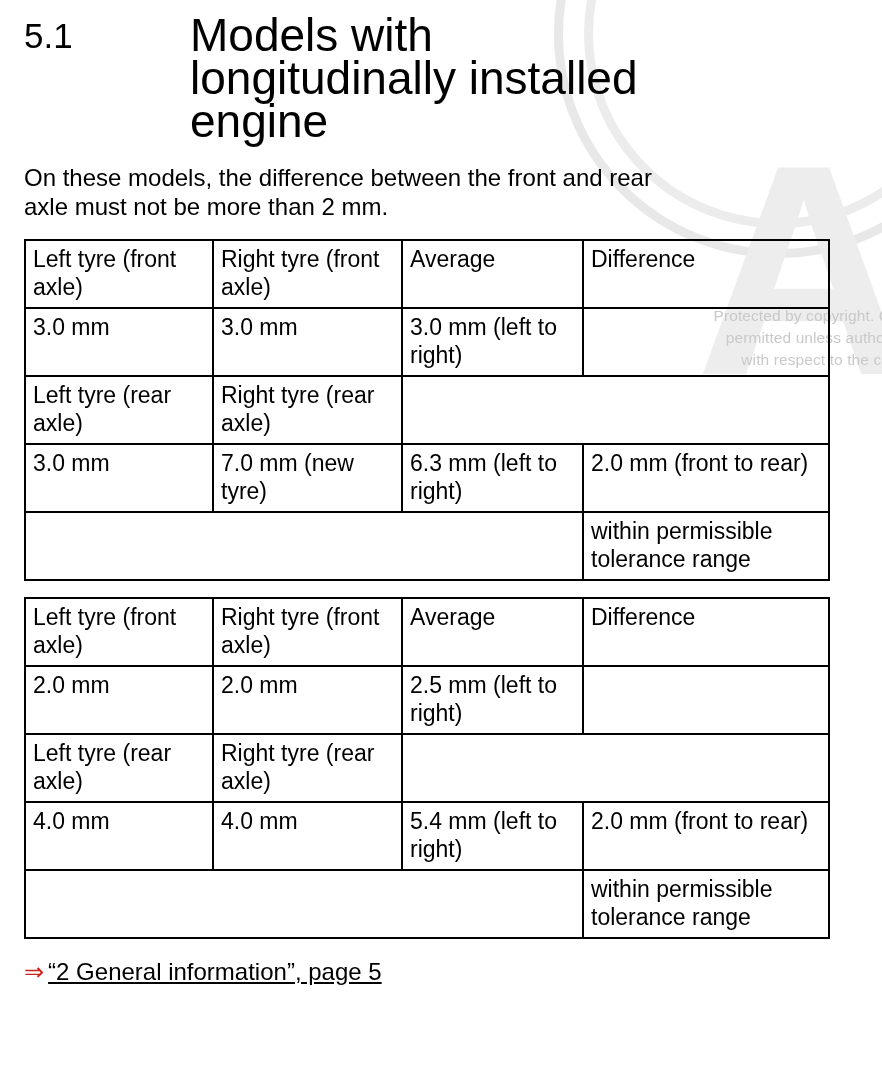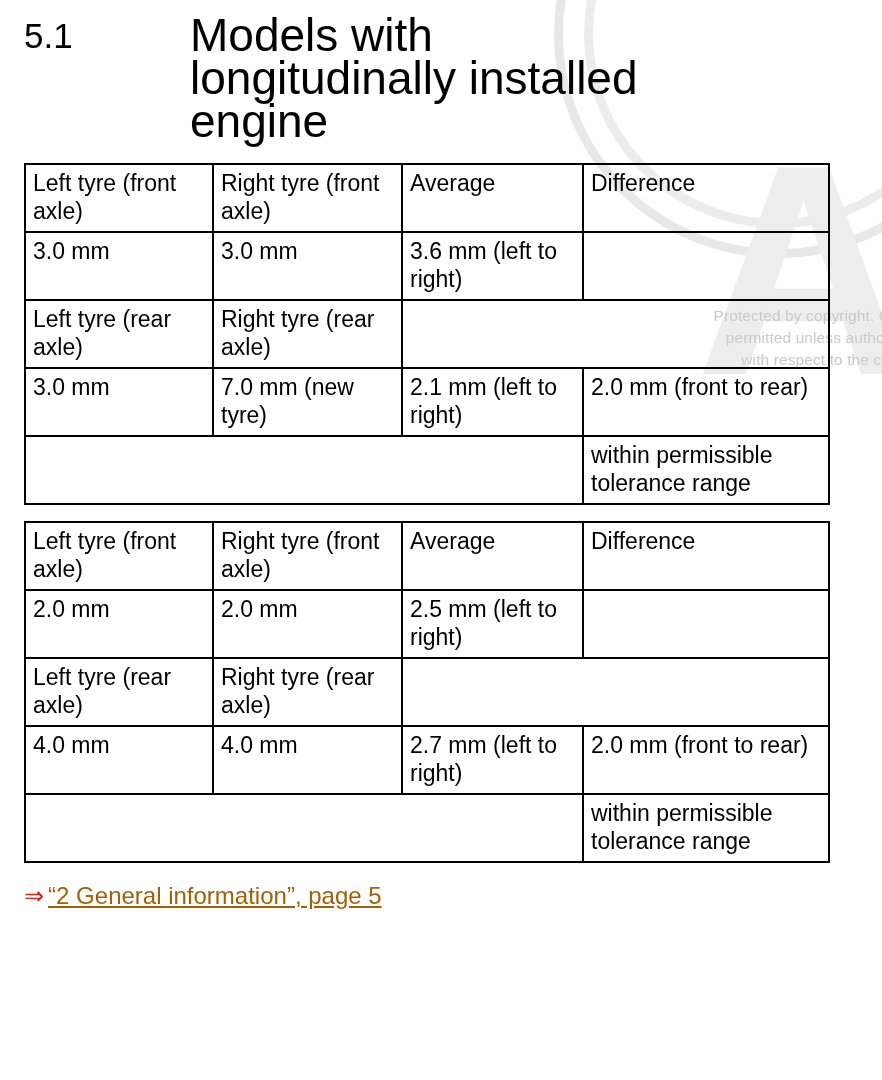--- a/index.html
+++ b/index.html
@@ -123,21 +123,21 @@
   .spacer-row td { height: 44px; }
 
   .xref {
     font-size: 24px;
     line-height: 30px;
     color: #cc2222;
     margin-top: 18px;
   }
   .xref .arrow { margin-right: 4px; }
   .xref a {
-    color: #a16207;
+    color: #000000;
     text-decoration: underline;
   }
 </style>
 </head>
 <body>
 
 <div class="watermark">
   <div class="wm-ring"></div>
   <div class="wm-ring2"></div>
   <div class="wm-letter">A</div>
@@ -148,50 +148,51 @@
   </div>
 </div>
 
 <div class="page">
 
   <div class="heading">
     <div class="num">5.1</div>
     <div class="title">Models with longitudinally installed engine</div>
   </div>
 
+  <p class="para">On these models, the difference between the front and rear axle must not be more than 2 mm.</p>
 
   <table class="tyre">
     <colgroup>
       <col class="c1">
         <col class="c2">
         <col class="c3">
         <col class="c4">
     </colgroup>
     <tbody>
       <tr>
         <td>Left tyre (front axle)</td>
         <td>Right tyre (front axle)</td>
         <td>Average</td>
         <td>Difference</td>
       </tr>
       <tr>
         <td>3.0 mm</td>
         <td>3.0 mm</td>
-        <td>3.6 mm (left to right)</td>
+        <td>3.0 mm (left to right)</td>
         <td></td>
       </tr>
       <tr>
         <td>Left tyre (rear axle)</td>
         <td>Right tyre (rear axle)</td>
         <td colspan="2"></td>
       </tr>
       <tr>
         <td>3.0 mm</td>
         <td>7.0 mm (new tyre)</td>
-        <td>2.1 mm (left to right)</td>
+        <td>6.3 mm (left to right)</td>
         <td>2.0 mm (front to rear)</td>
       </tr>
       <tr class="spacer-row">
         <td colspan="3"></td>
         <td>within permissible tolerance range</td>
       </tr>
     </tbody>
   </table>
 
   <table class="tyre">
@@ -215,21 +216,21 @@
         <td></td>
       </tr>
       <tr>
         <td>Left tyre (rear axle)</td>
         <td>Right tyre (rear axle)</td>
         <td colspan="2"></td>
       </tr>
       <tr>
         <td>4.0 mm</td>
         <td>4.0 mm</td>
-        <td>2.7 mm (left to right)</td>
+        <td>5.4 mm (left to right)</td>
         <td>2.0 mm (front to rear)</td>
       </tr>
       <tr class="spacer-row">
         <td colspan="3"></td>
         <td>within permissible tolerance range</td>
       </tr>
     </tbody>
   </table>
 
   <div class="xref">

